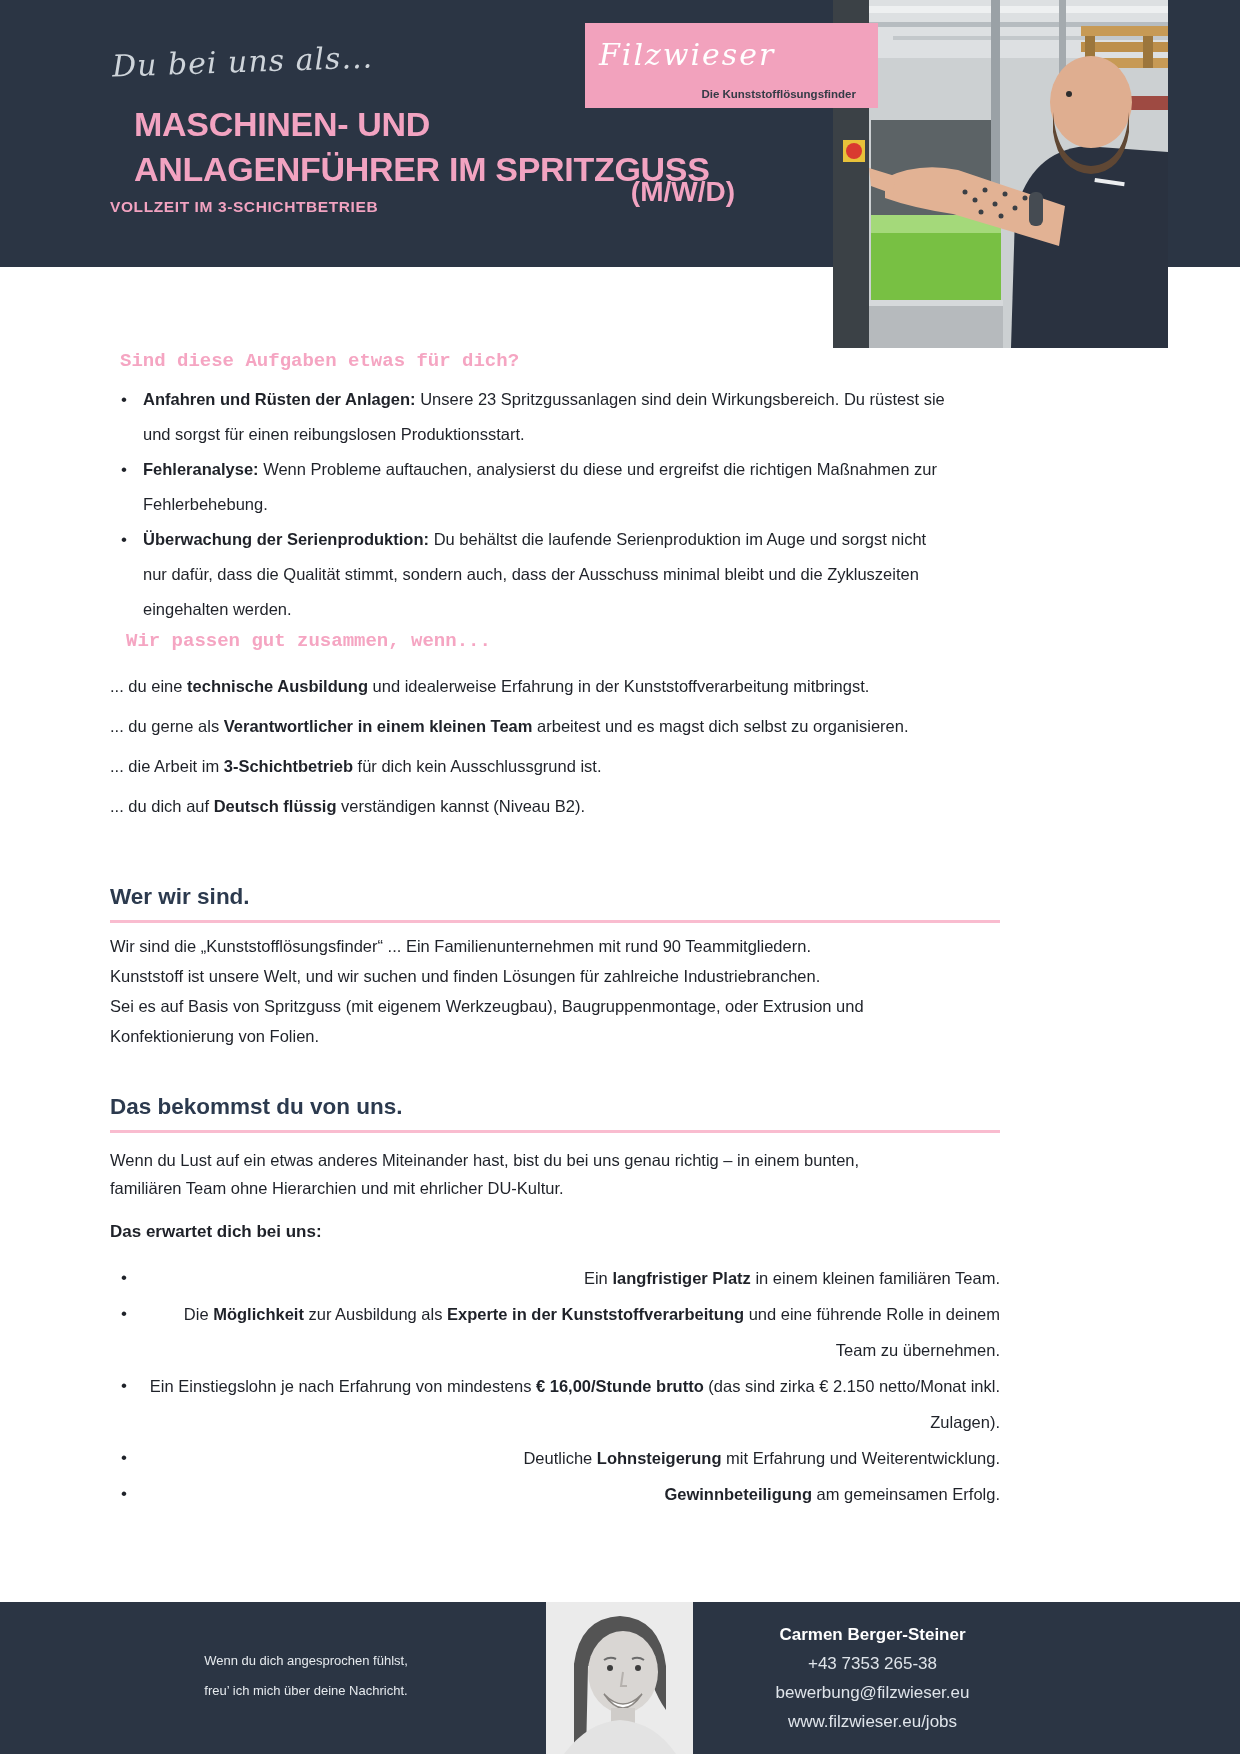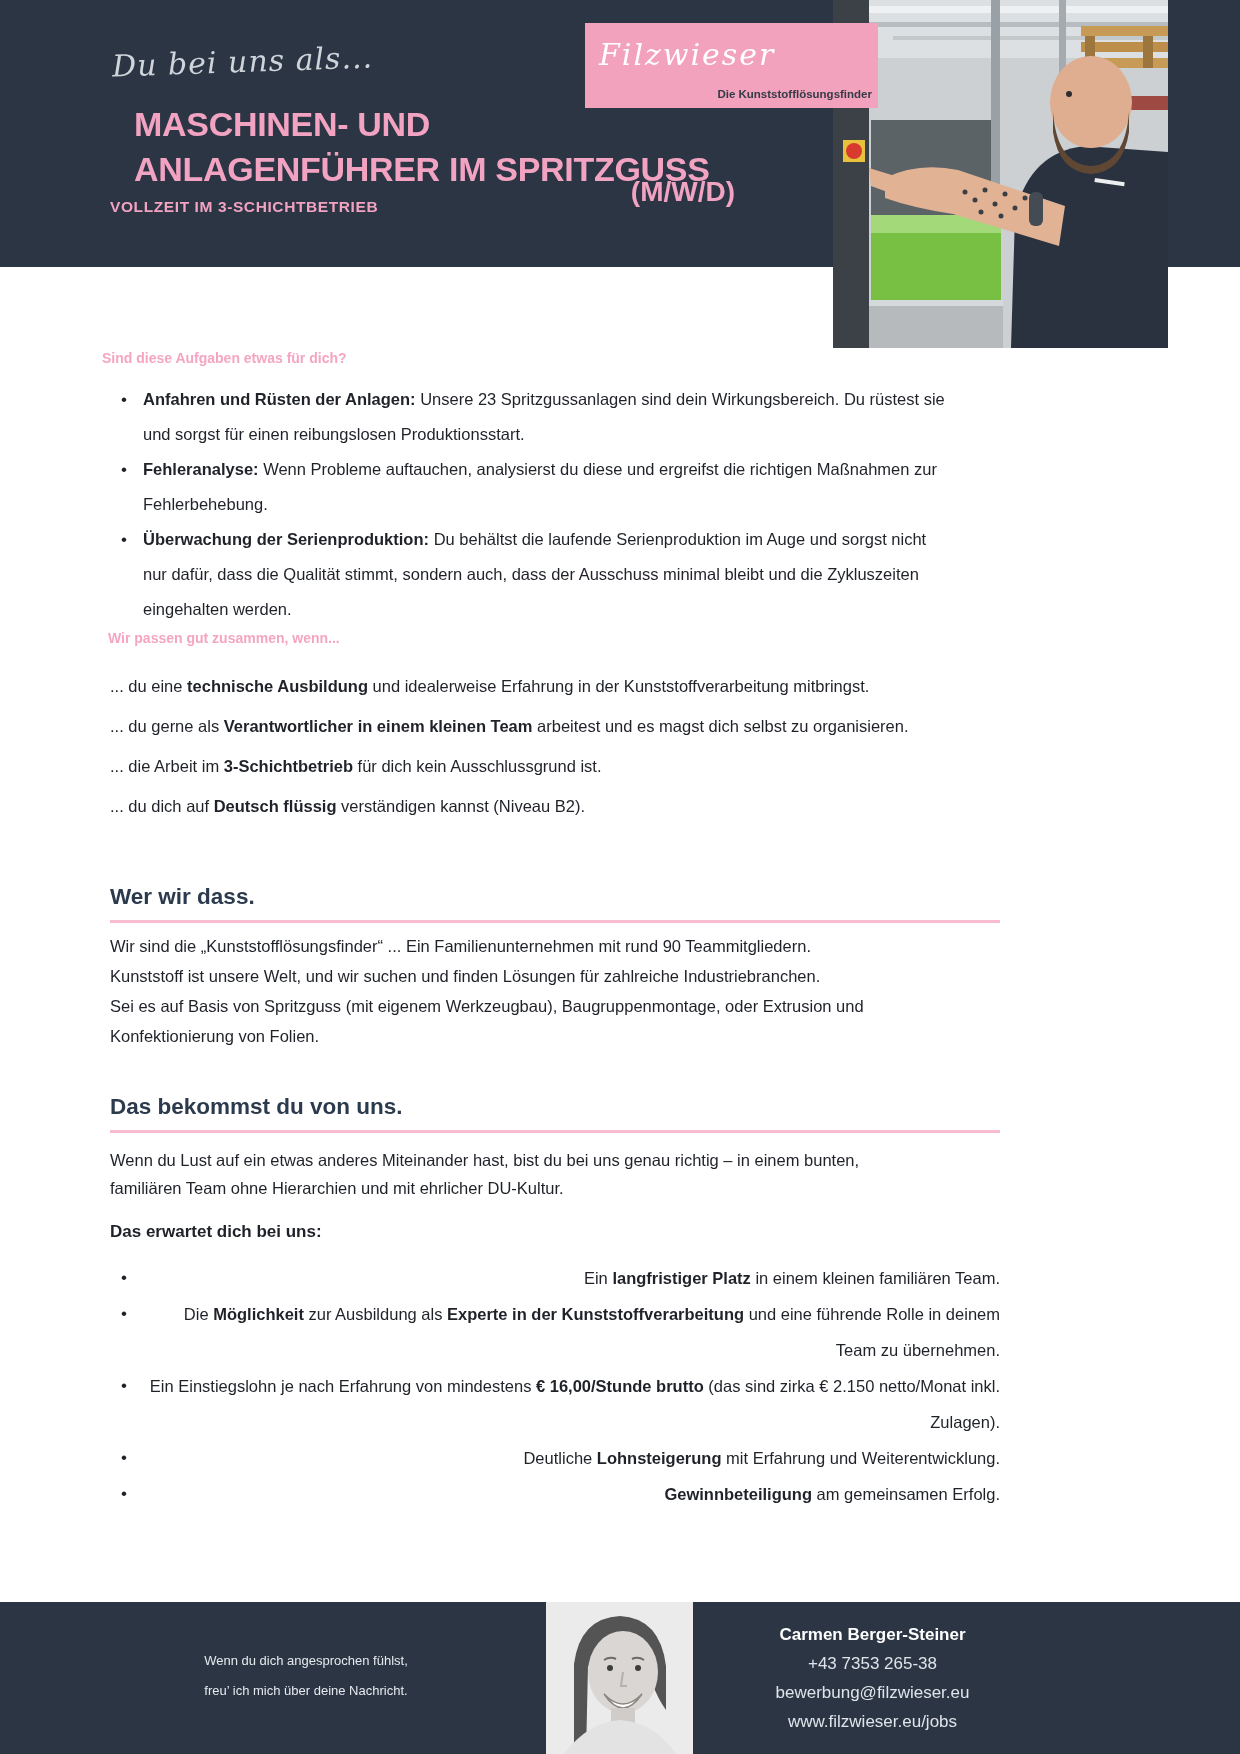--- a/index.html
+++ b/index.html
@@ -31,27 +31,27 @@
   .logo-box {
     position:absolute; left:585px; top:23px; width:293px; height:85px;
     background:#f2a2bd; z-index:3;
   }
   .logo-script {
     position:absolute; left:14px; top:14px;
     font-family:"DejaVu Serif", serif; font-style:italic; font-size:30px;
     color:#ffffff; letter-spacing:2px;
   }
   .logo-tagline {
-    position:absolute; right:6px; bottom:8px;
+    position:absolute; right:22px; bottom:8px;
     font-size:11.5px; font-weight:bold; color:#343b46;
   }
   .header-photo { position:absolute; left:833px; top:0; width:335px; height:348px; z-index:2; }
   .header-photo svg { display:block; width:100%; height:100%; }
   
-  .pink-heading { position:absolute; left:102px; font-size:14px; font-weight:bold; color:#f5a5c2; }
+  .pink-heading { position:absolute; left:120px; font-size:19px; font-weight:bold; color:#f5a5c2;font-family:Liberation Mono, monospace; }
   .navy-heading { position:absolute; left:110px; font-size:22.5px; font-weight:bold; color:#2c3a4e; }
   .pink-divider { position:absolute; left:110px; width:890px; height:3px; background:#f9bccf; }
   .body-text { font-size:16.5px; color:#1f2229; }
   .b { font-weight:bold; }
   ul.dots { list-style:none; }
   ul.dots li { position:relative; }
   .tasks-list { position:absolute; left:110px; top:382px; width:840px; line-height:35px; }
   .tasks-list li { padding-left:33px; }
   .benefits-list { position:absolute; left:110px; top:1260px; width:890px; line-height:36px;text-align:right; }
   .benefits-list li { padding-left:36px; }
@@ -156,21 +156,21 @@
   </ul>
 
   <div class="pink-heading" style="top:630px; padding-left:6px">Wir passen gut zusammen, wenn...</div>
   <div class="match-lines body-text">
     <div class="match-line"><span>... du eine </span><span class="b">technische Ausbildung</span><span> und idealerweise Erfahrung in der Kunststoffverarbeitung mitbringst.</span></div>
     <div class="match-line"><span>... du gerne als </span><span class="b">Verantwortlicher in einem kleinen Team</span><span> arbeitest und es magst dich selbst zu organisieren.</span></div>
     <div class="match-line"><span>... die Arbeit im </span><span class="b">3-Schichtbetrieb</span><span> für dich kein Ausschlussgrund ist.</span></div>
     <div class="match-line"><span>... du dich auf </span><span class="b">Deutsch flüssig</span><span> verständigen kannst (Niveau B2).</span></div>
   </div>
 
-  <div class="navy-heading" style="top:884px">Wer wir dass.</div>
+  <div class="navy-heading" style="top:884px">Wer wir sind.</div>
   <div class="pink-divider" style="top:920px"></div>
   <div class="about-lines body-text">
     <div class="flow-line">Wir sind die „Kunststofflösungsfinder“ ... Ein Familienunternehmen mit rund 90 Teammitgliedern.</div>
     <div class="flow-line">Kunststoff ist unsere Welt, und wir suchen und finden Lösungen für zahlreiche Industriebranchen.</div>
     <div class="flow-line">Sei es auf Basis von Spritzguss (mit eigenem Werkzeugbau), Baugruppenmontage, oder Extrusion und</div>
     <div class="flow-line">Konfektionierung von Folien.</div>
   </div>
 
   <div class="navy-heading" style="top:1094px">Das bekommst du von uns.</div>
   <div class="pink-divider" style="top:1130px"></div>

